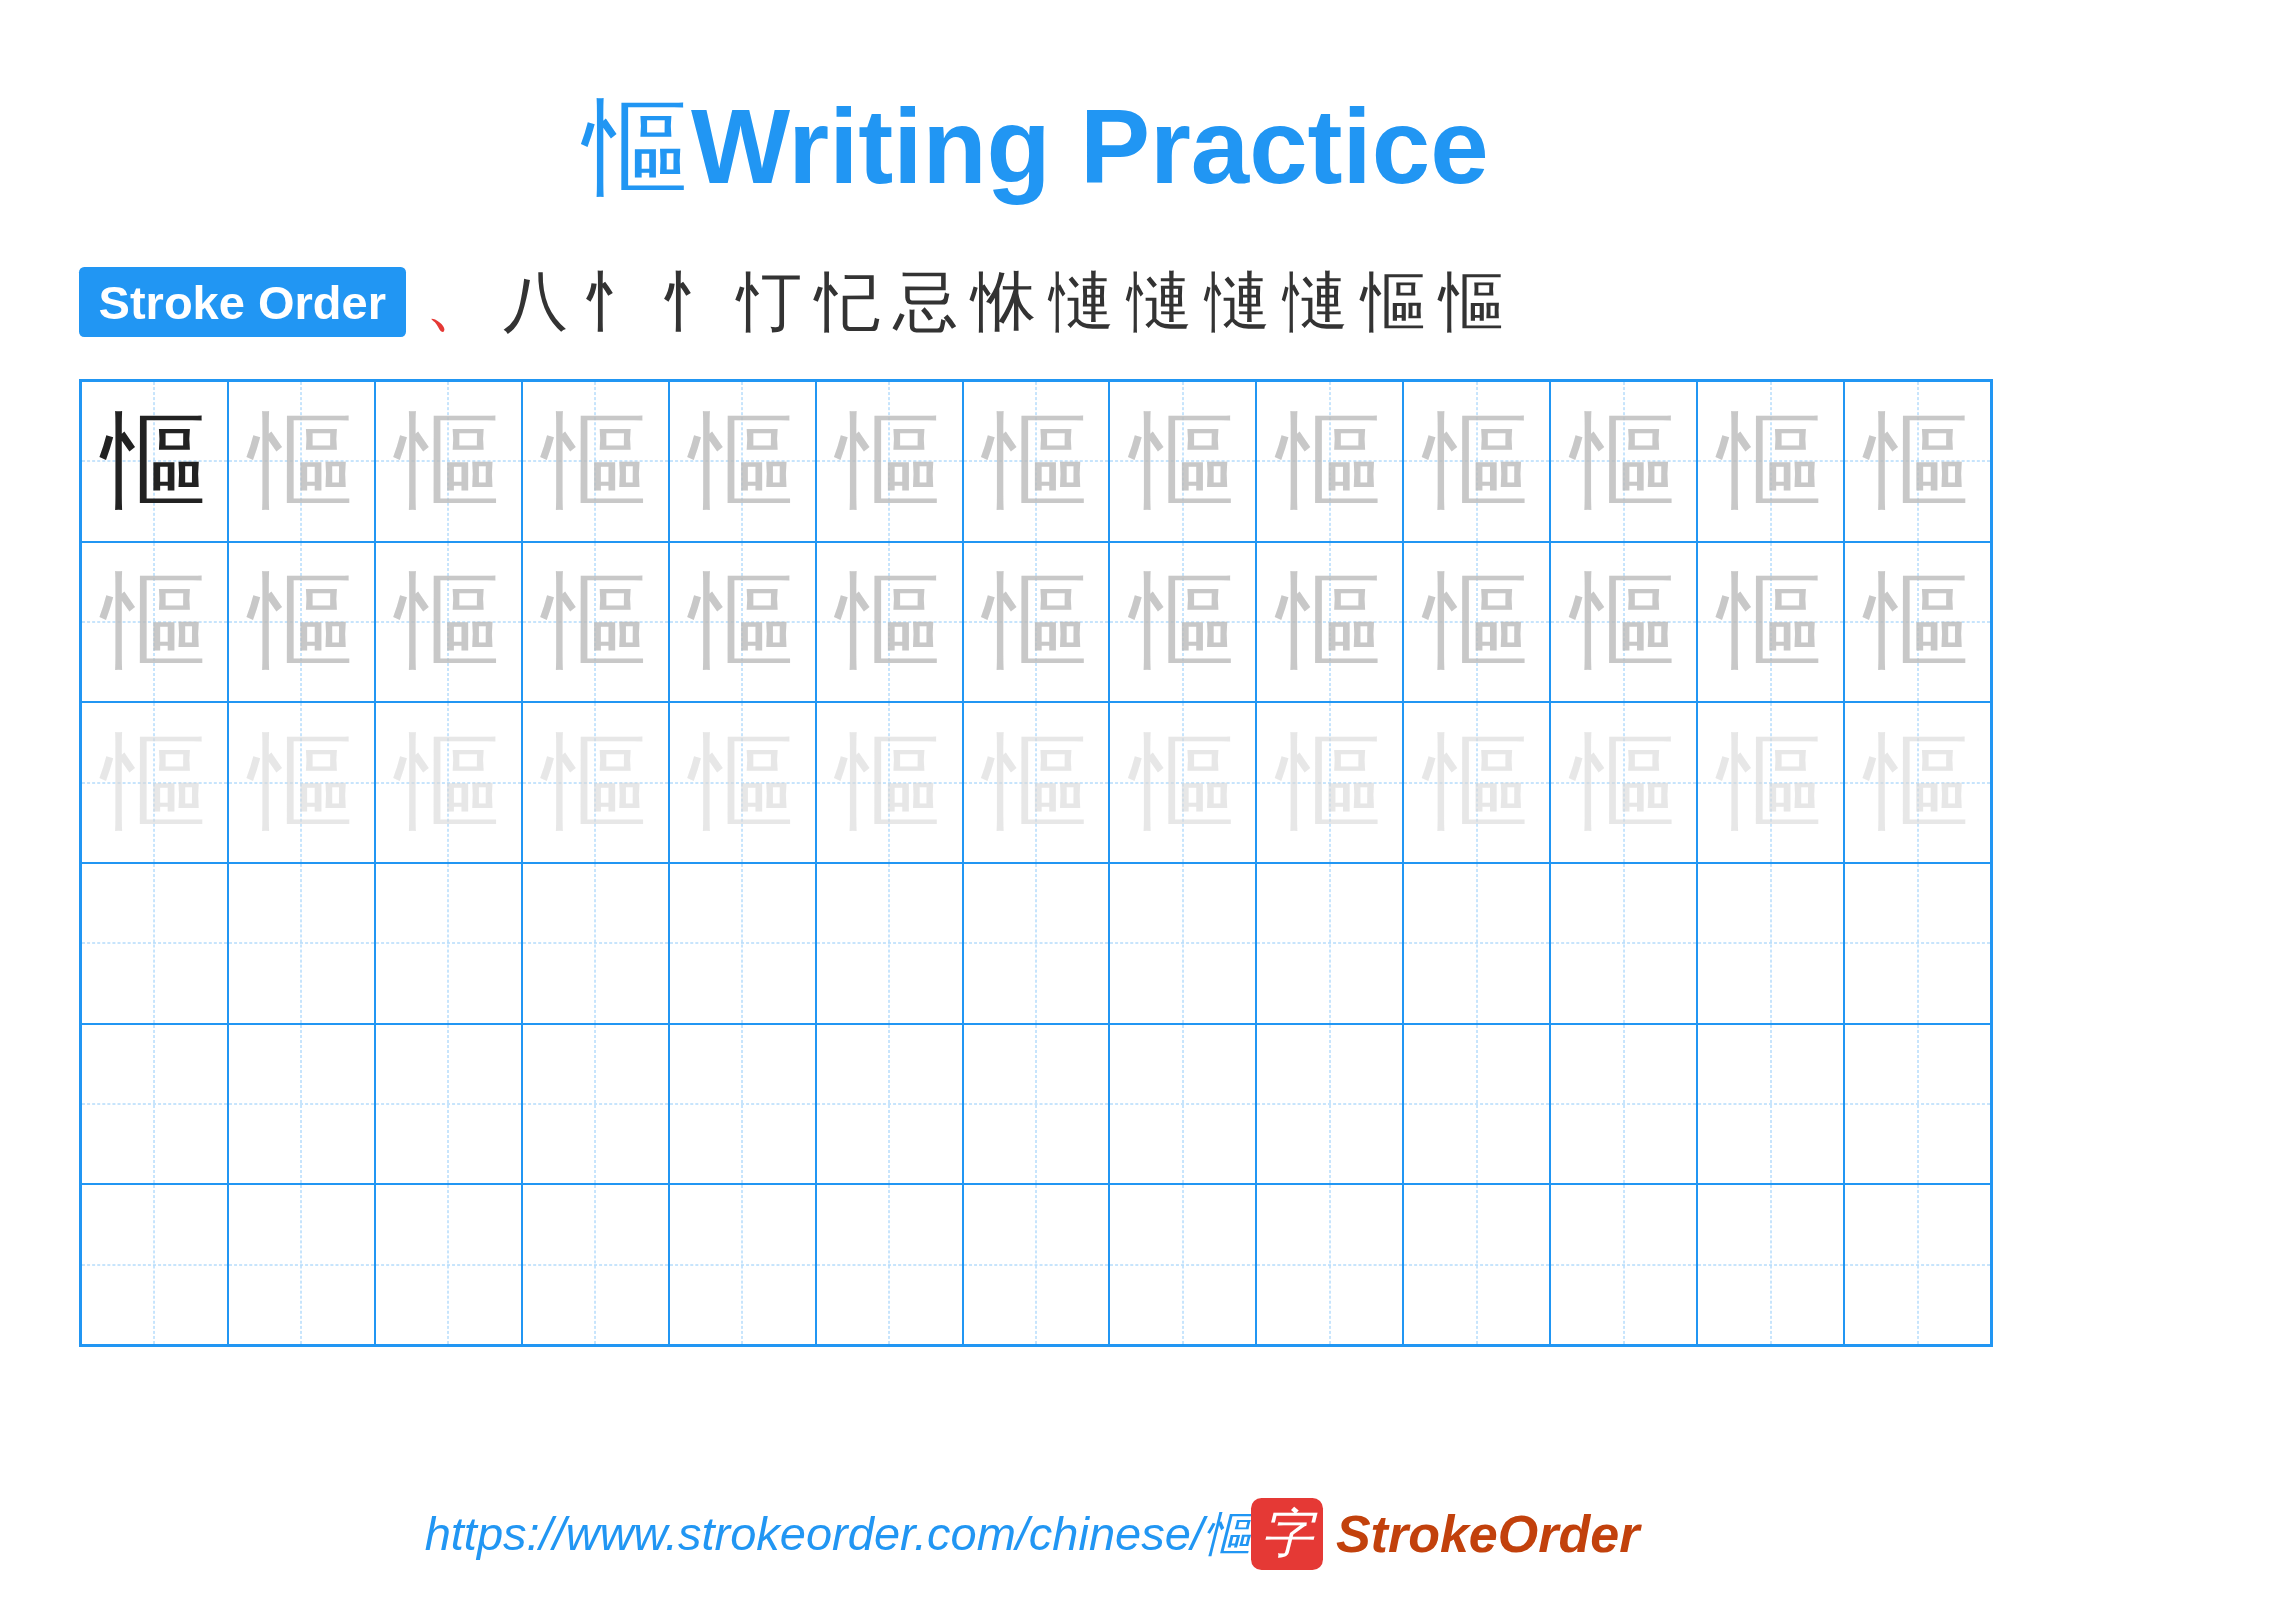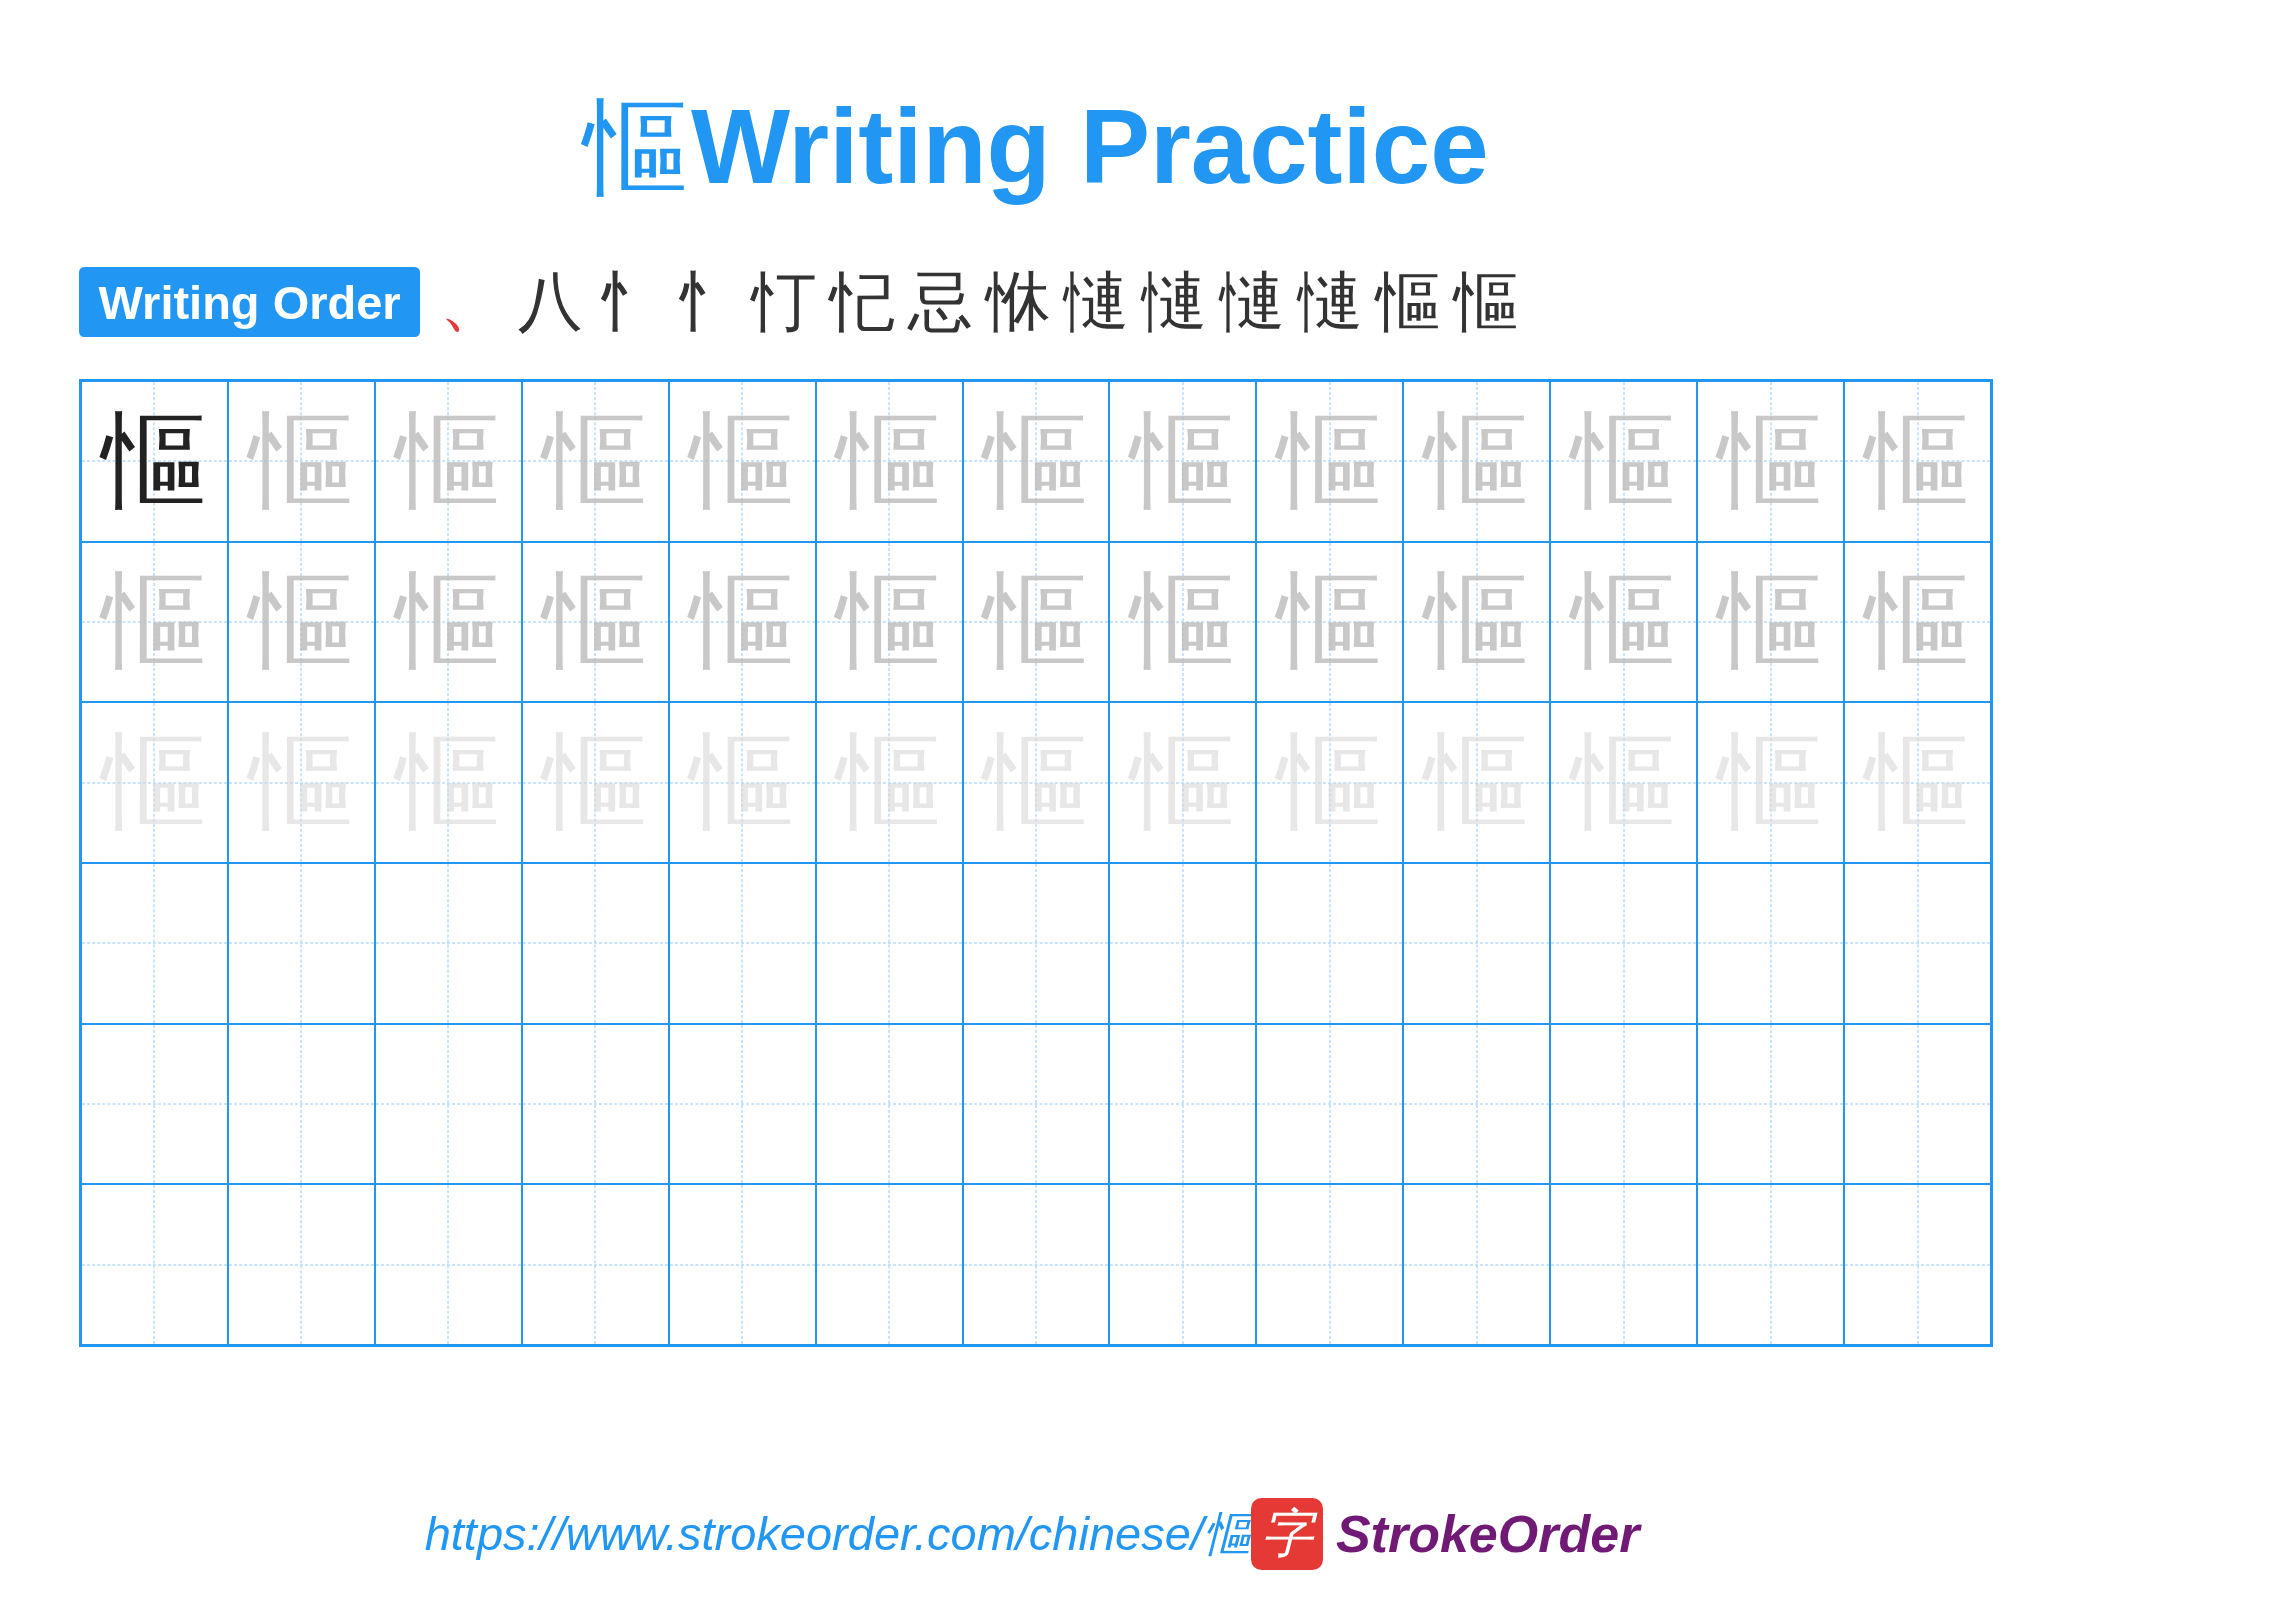--- a/index.html
+++ b/index.html
@@ -162,35 +162,35 @@
     }
     .footer-brand-icon span {
       color: white;
       font-size: 52px;
       font-family: serif;
     }
     .footer-brand-text {
       font-size: 52px;
       font-family: 'Arial', sans-serif;
       font-weight: bold;
-      color: #701a75;
+      color: #c2410c;
     }
   </style>
 </head>
 <body>
 
 <div class="page">
 
   <div class="title-area">
     <span class="title-char">慪</span>
     <span class="title-text">Writing Practice</span>
   </div>
 
   <div class="stroke-order-row">
-    <div class="stroke-order-badge">Writing Order</div>
+    <div class="stroke-order-badge">Stroke Order</div>
     <div class="stroke-sequence">
 
       <span class="stroke-char red-dot">、</span>
       <span class="stroke-char">八</span>
       <span class="stroke-char">忄</span>
       <span class="stroke-char">忄</span>
       <span class="stroke-char">忊</span>
       <span class="stroke-char">忋</span>
       <span class="stroke-char">忌</span>
       <span class="stroke-char">恘</span>

